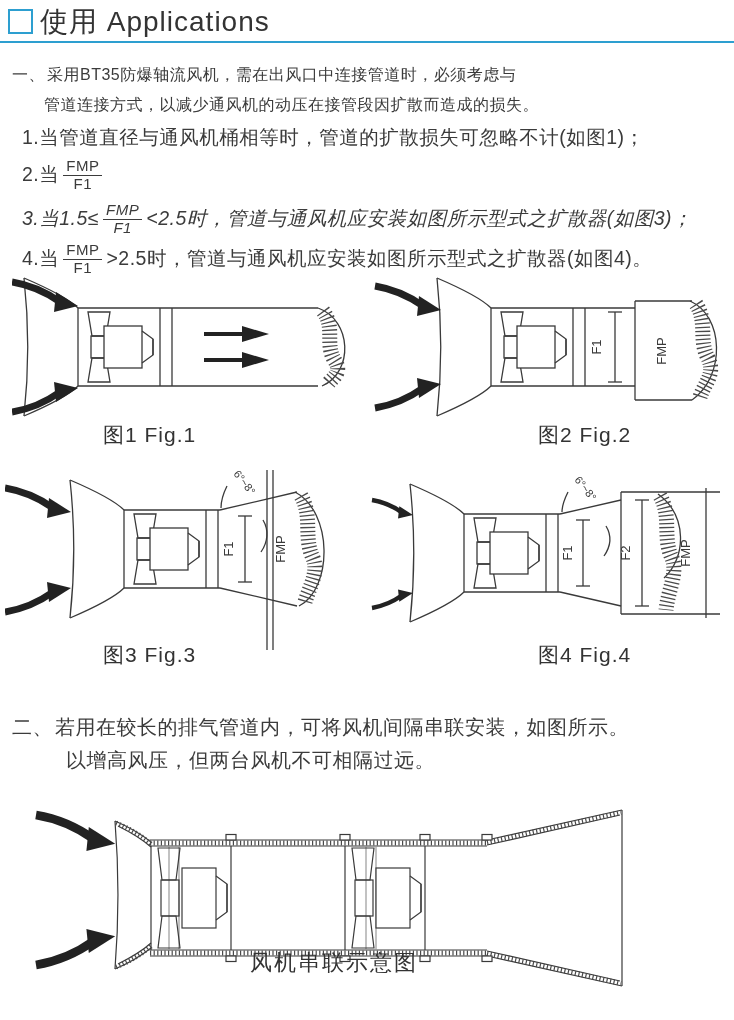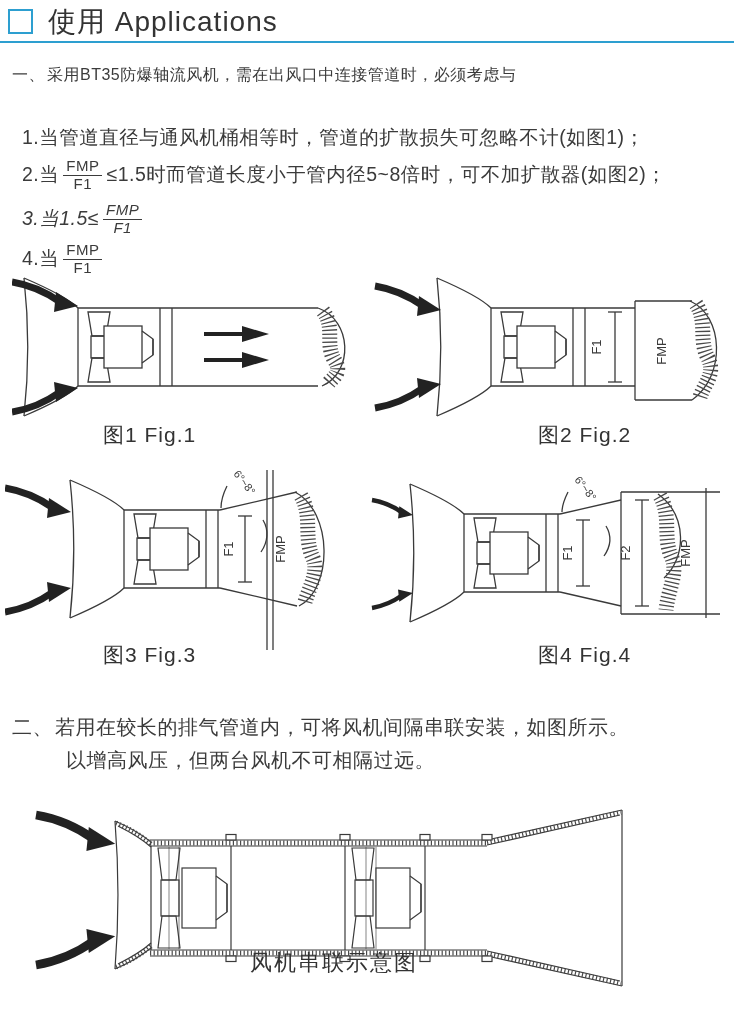--- a/index.html
+++ b/index.html
@@ -1,20 +1,20 @@
 <!DOCTYPE html>
 <html><head>
 <meta charset="utf-8">
 <style>
   html,body{margin:0;padding:0;background:#fff;}
   #page{position:relative;width:734px;height:1020px;background:#fff;overflow:hidden;
         font-family:"Liberation Sans","DejaVu Sans",sans-serif;color:#3b3b3b;}
   
   .hdr-icon{position:absolute;left:8px;top:9px;width:21px;height:21px;border:2px solid #2d9fd0;background:#fff;}
-  .hdr-title{position:absolute;left:40px;top:3px;font-size:28px;letter-spacing:1px;color:#333;margin-left:8px;}
+  .hdr-title{position:absolute;left:40px;top:3px;font-size:28px;letter-spacing:1px;color:#333;}
   .hdr-rule{position:absolute;left:0;top:41px;width:734px;height:2px;background:#2d9fd0;}
   
   .para{position:absolute;font-size:16px;line-height:30px;letter-spacing:0.5px;white-space:nowrap;}
   .p1a{left:12px;top:60px;}
   .p1b{left:44px;top:90px;}
   .p2a{left:12px;top:712px;font-size:20px;}
   .p2b{left:66px;top:745px;font-size:20px;}
   .marker{margin-right:2px;}
   
   .li{position:absolute;font-size:19.5px;letter-spacing:0.5px;white-space:nowrap;display:flex;align-items:center;}
@@ -73,45 +73,47 @@
         <line x1="76" y1="38" x2="76" y2="66"></line>
       </g>
     </defs>
   </svg>
 
   <div class="hdr-icon"></div>
   <div class="hdr-title">使用 Applications</div>
   <div class="hdr-rule"></div>
 
   <div class="para p1a"><span class="marker">一、</span><span>采用BT35防爆轴流风机，需在出风口中连接管道时，必须考虑与</span></div>
+  <div class="para p1b">管道连接方式，以减少通风机的动压在接管段因扩散而造成的损失。</div>
 
   <div class="li li1">
       <span>1.当管道直径与通风机桶相等时，管道的扩散损失可忽略不计(如图1)；</span>
     </div>
   <div class="li li2">
     <span>2.当</span>
     <span class="frac">
         <span class="num">FMP</span>
         <span class="den">F1</span>
       </span>
-    <span>≤1.5时而管道长度小于管内径5~8倍时，可不加扩散器(如图2)；</span>
   </div>
   <div class="li li3">
     <span>3.当1.5≤</span>
     <span class="frac">
         <span class="num">FMP</span>
         <span class="den">F1</span>
       </span>
+    <span>&lt;2.5时，管道与通风机应安装如图所示型式之扩散器(如图3)；</span>
   </div>
   <div class="li li4">
     <span>4.当</span>
     <span class="frac">
         <span class="num">FMP</span>
         <span class="den">F1</span>
       </span>
+    <span>&gt;2.5时，管道与通风机应安装如图所示型式之扩散器(如图4)。</span>
   </div>
 
   <svg class="figsvg" style="left:12px;top:276px" width="350" height="142" viewBox="0 0 350 142">
     <g stroke="#3a3a3a" stroke-width="1.3" fill="none">
       <use href="#fanunit"></use>
       <line x1="162" y1="32" x2="306" y2="32"></line>
       <line x1="162" y1="110" x2="306" y2="110"></line>
       <path d="M306,32 C340,44 342,96 310,110"></path>
     </g>
     <path d="M311,35 C324,52 312,68 323,85 C331,97 319,103 316,108" stroke="#4a4a4a" stroke-width="15" stroke-dasharray="1.3,2.7" fill="none"></path>

